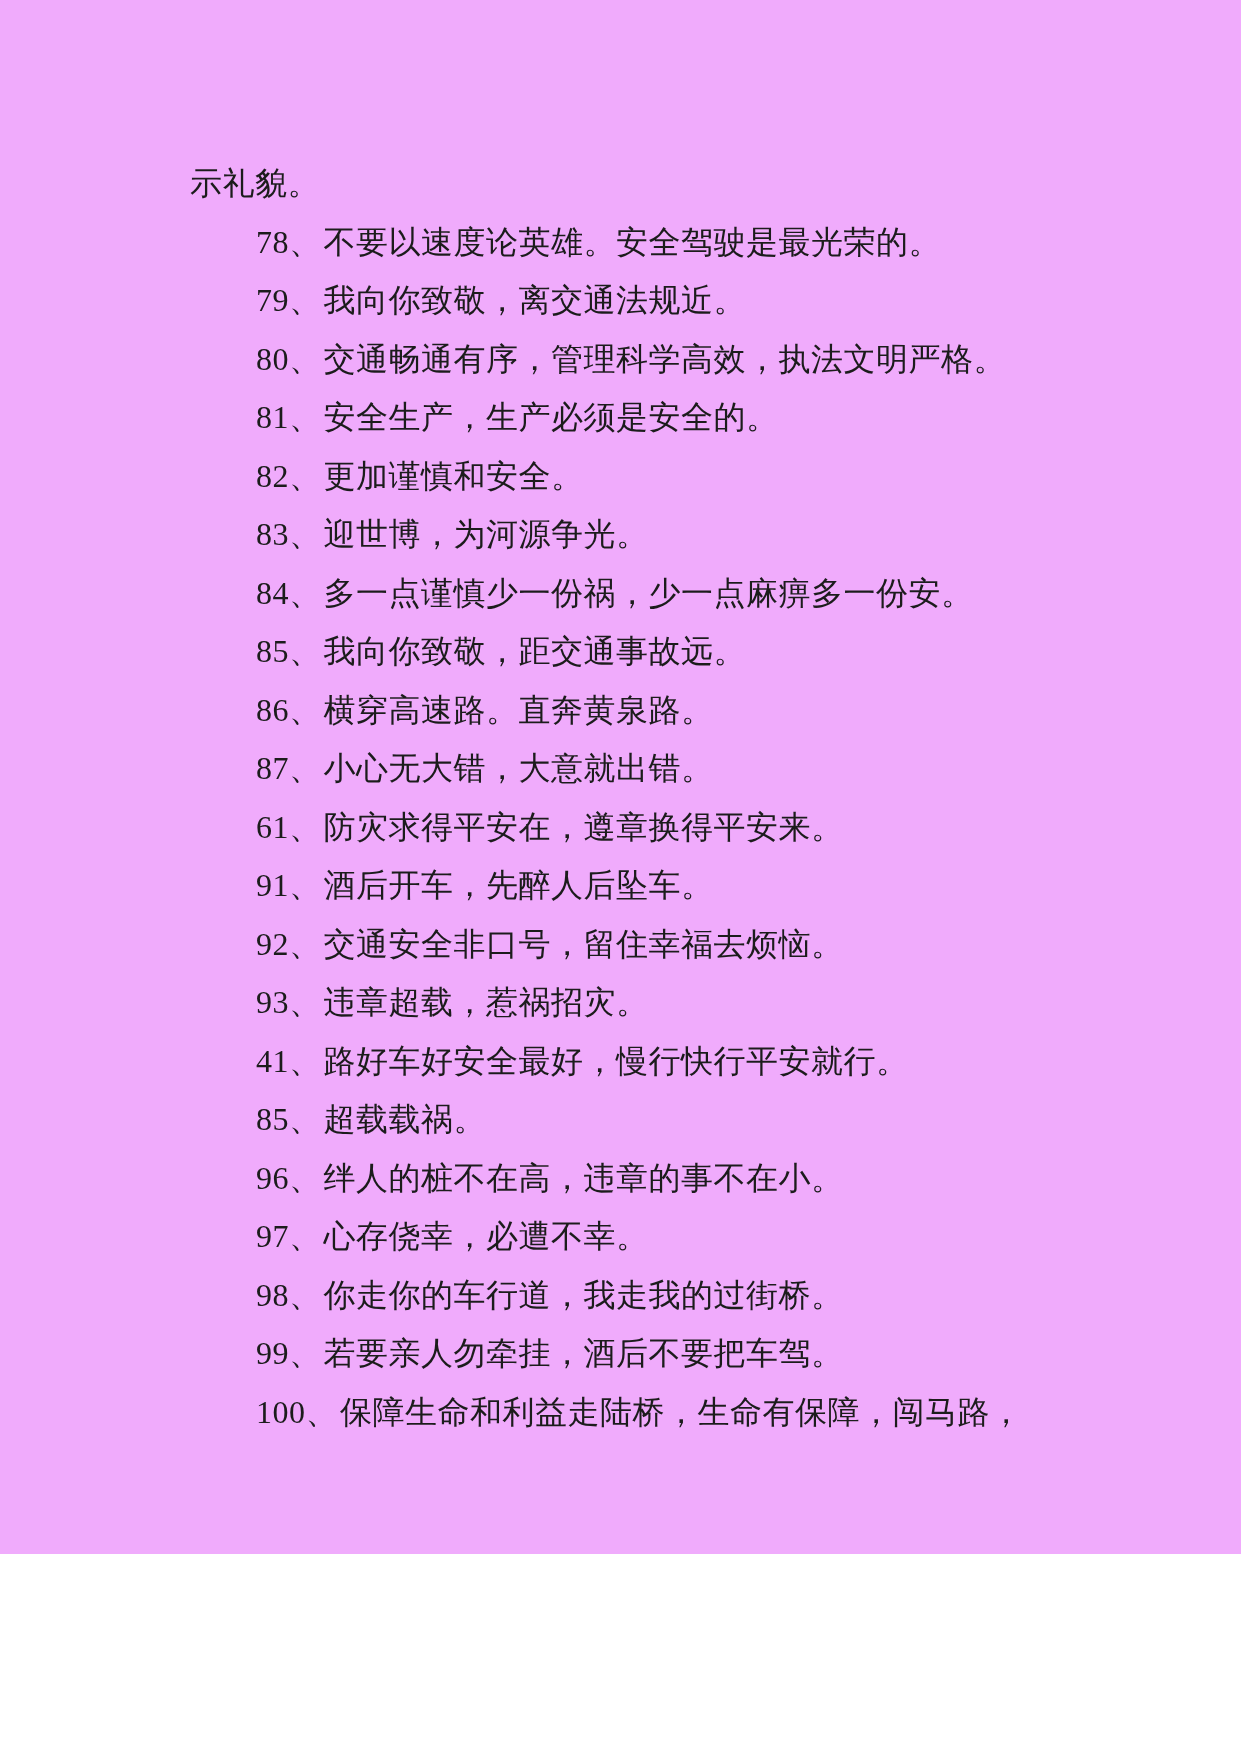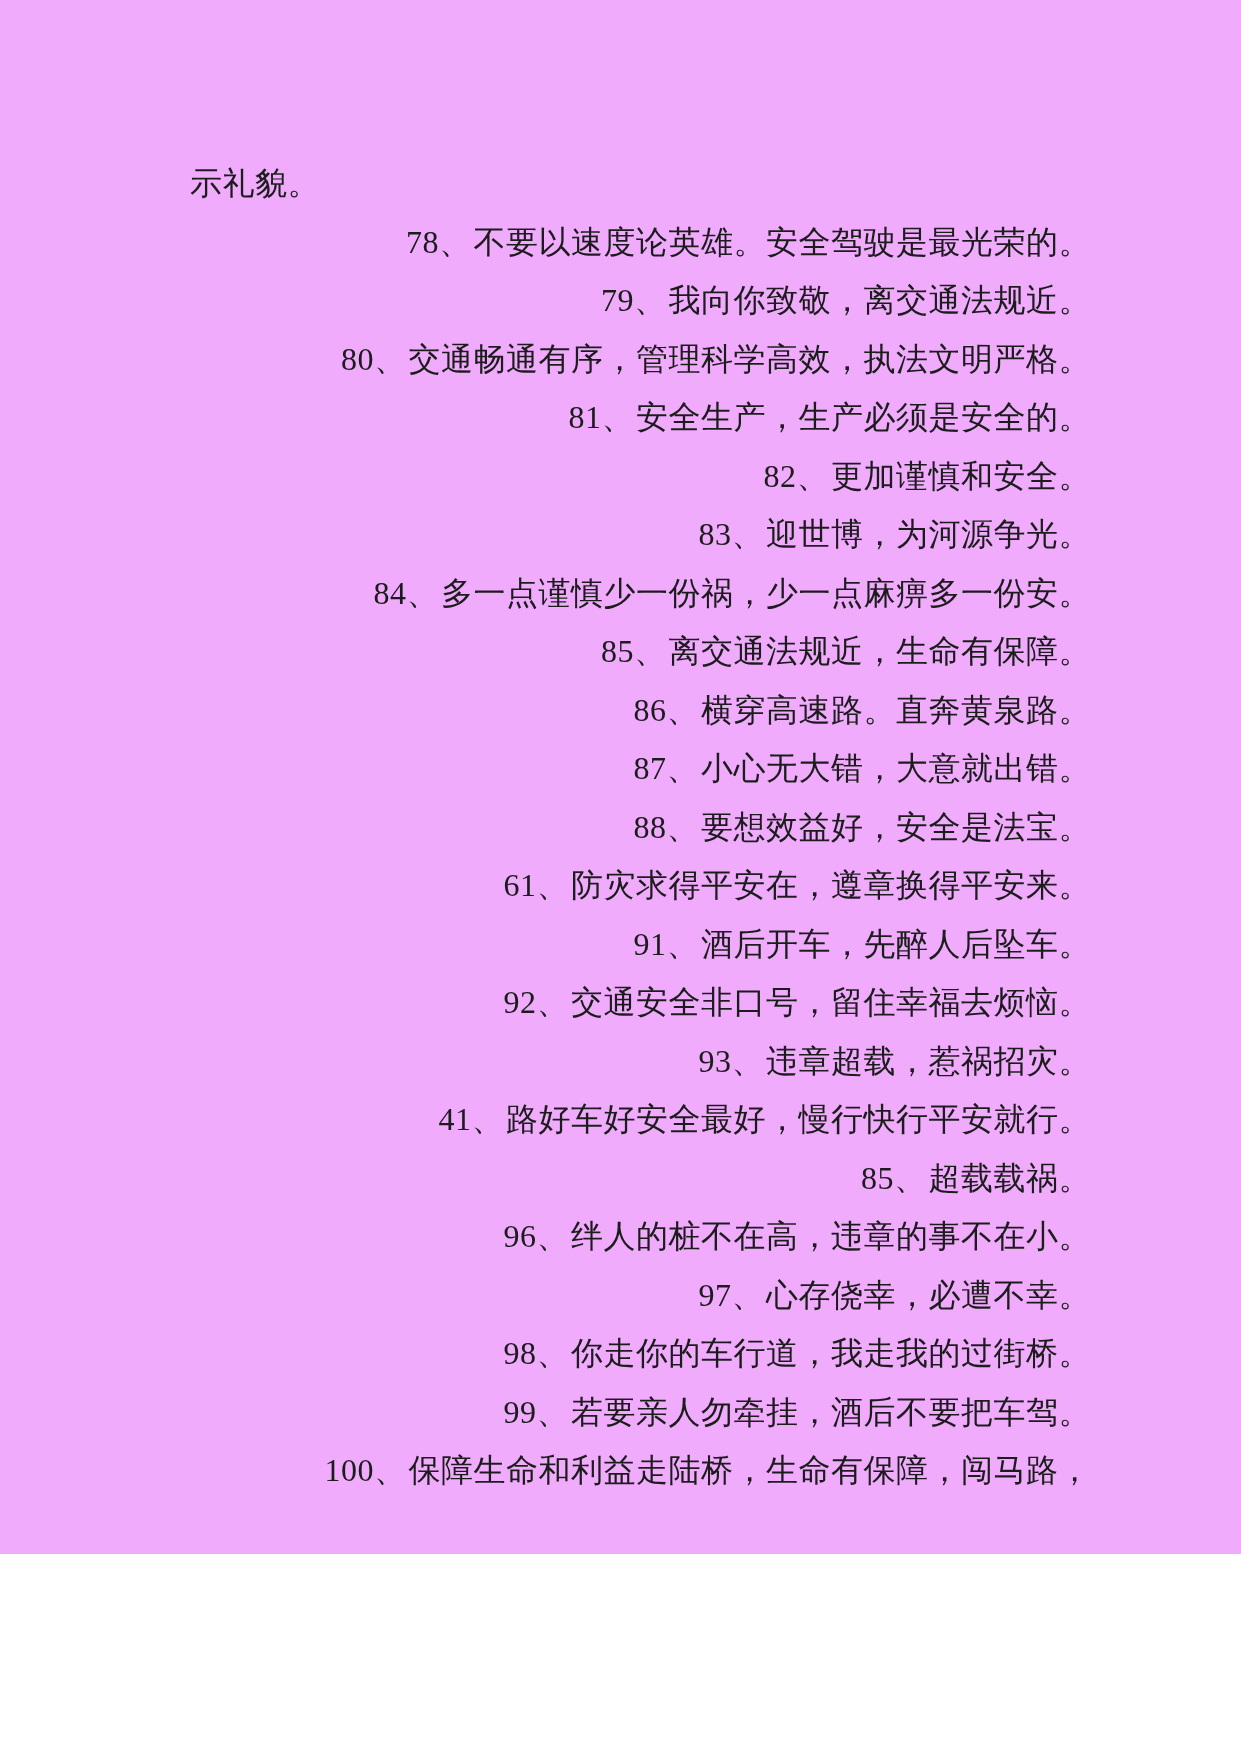--- a/index.html
+++ b/index.html
@@ -25,45 +25,43 @@
   .line {
     margin: 0;
     line-height: 58.5px;
     font-size: 32px;
     white-space: nowrap;
     font-weight: 400;
     letter-spacing: 0.5px;
   }
   .line.indent {
     text-indent: 66px;
-    text-align: right;
   }
   .num {
     font-family: "Liberation Serif", serif;
     padding-right: 2px;
   }
 </style>
 </head>
 <body>
 
 <div class="page">
   <div class="content">
     <p class="line">示礼貌。</p>
 
     <p class="line indent"><span class="num">78、</span><span>不要以速度论英雄。安全驾驶是最光荣的。</span></p>
     <p class="line indent"><span class="num">79、</span><span>我向你致敬，离交通法规近。</span></p>
     <p class="line indent"><span class="num">80、</span><span>交通畅通有序，管理科学高效，执法文明严格。</span></p>
     <p class="line indent"><span class="num">81、</span><span>安全生产，生产必须是安全的。</span></p>
     <p class="line indent"><span class="num">82、</span><span>更加谨慎和安全。</span></p>
     <p class="line indent"><span class="num">83、</span><span>迎世博，为河源争光。</span></p>
     <p class="line indent"><span class="num">84、</span><span>多一点谨慎少一份祸，少一点麻痹多一份安。</span></p>
-    <p class="line indent"><span class="num">85、</span><span>离交通法规近，生命有保障。</span></p>
+    <p class="line indent"><span class="num">85、</span><span>我向你致敬，距交通事故远。</span></p>
     <p class="line indent"><span class="num">86、</span><span>横穿高速路。直奔黄泉路。</span></p>
     <p class="line indent"><span class="num">87、</span><span>小心无大错，大意就出错。</span></p>
-    <p class="line indent"><span class="num">88、</span><span>要想效益好，安全是法宝。</span></p>
     <p class="line indent"><span class="num">61、</span><span>防灾求得平安在，遵章换得平安来。</span></p>
     <p class="line indent"><span class="num">91、</span><span>酒后开车，先醉人后坠车。</span></p>
     <p class="line indent"><span class="num">92、</span><span>交通安全非口号，留住幸福去烦恼。</span></p>
     <p class="line indent"><span class="num">93、</span><span>违章超载，惹祸招灾。</span></p>
     <p class="line indent"><span class="num">41、</span><span>路好车好安全最好，慢行快行平安就行。</span></p>
     <p class="line indent"><span class="num">85、</span><span>超载载祸。</span></p>
     <p class="line indent"><span class="num">96、</span><span>绊人的桩不在高，违章的事不在小。</span></p>
     <p class="line indent"><span class="num">97、</span><span>心存侥幸，必遭不幸。</span></p>
     <p class="line indent"><span class="num">98、</span><span>你走你的车行道，我走我的过街桥。</span></p>
     <p class="line indent"><span class="num">99、</span><span>若要亲人勿牵挂，酒后不要把车驾。</span></p>

